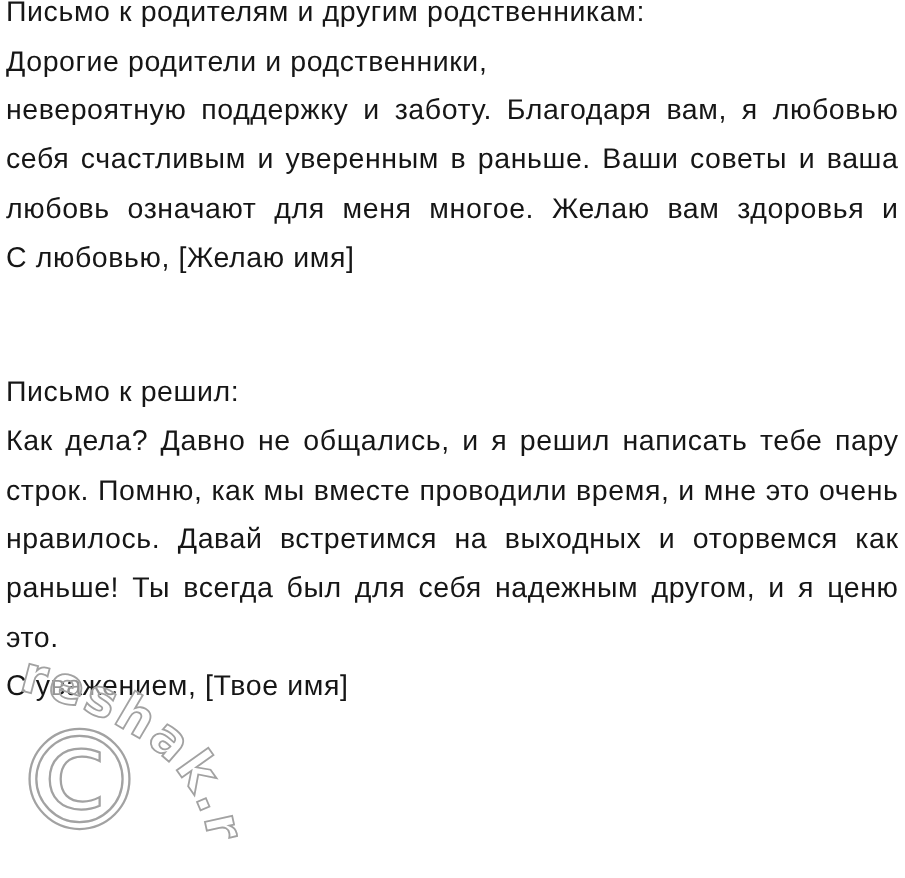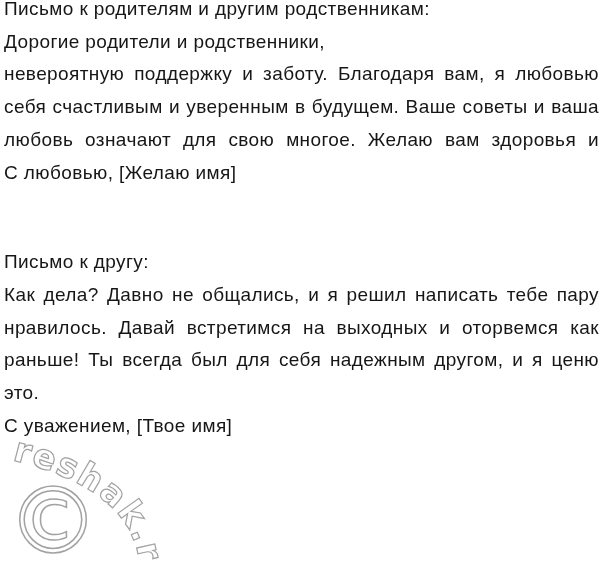--- a/index.html
+++ b/index.html
@@ -62,28 +62,29 @@
   }
 </style>
 </head>
 <body>
 
 <div class="doc">
 
   <div class="line">Письмо к родителям и другим родственникам:</div>
   <div class="line">Дорогие родители и родственники,</div>
   <div class="line just">невероятную поддержку и заботу. Благодаря вам, я любовью</div>
-  <div class="line just">себя счастливым и уверенным в будущем. Ваше советы и ваша</div>
-  <div class="line just">любовь означают для свою многое. Желаю вам здоровья и</div>
+  <div class="line just">себя счастливым и уверенным в раньше. Ваши советы и ваша</div>
+  <div class="line just">любовь означают для меня многое. Желаю вам здоровья и</div>
   <div class="line">С любовью, [Желаю имя]</div>
 
   <div class="para-gap"></div>
 
-  <div class="line">Письмо к другу:</div>
+  <div class="line">Письмо к решил:</div>
   <div class="line just">Как дела? Давно не общались, и я решил написать тебе пару</div>
+  <div class="line just">строк. Помню, как мы вместе проводили время, и мне это очень</div>
   <div class="line just">нравилось. Давай встретимся на выходных и оторвемся как</div>
   <div class="line just">раньше! Ты всегда был для себя надежным другом, и я ценю</div>
   <div class="line">это.</div>
   <div class="line">С уважением, [Твое имя]</div>
 
 </div>
 
 <svg class="wm" viewBox="0 0 603 585" aria-hidden="true">
   <path id="wm-curve" d="M 12 460 C 55 470, 95 488, 116 512 C 132 530, 138 548, 140 566" fill="none" stroke="none"></path>
   <text class="wm-text">

